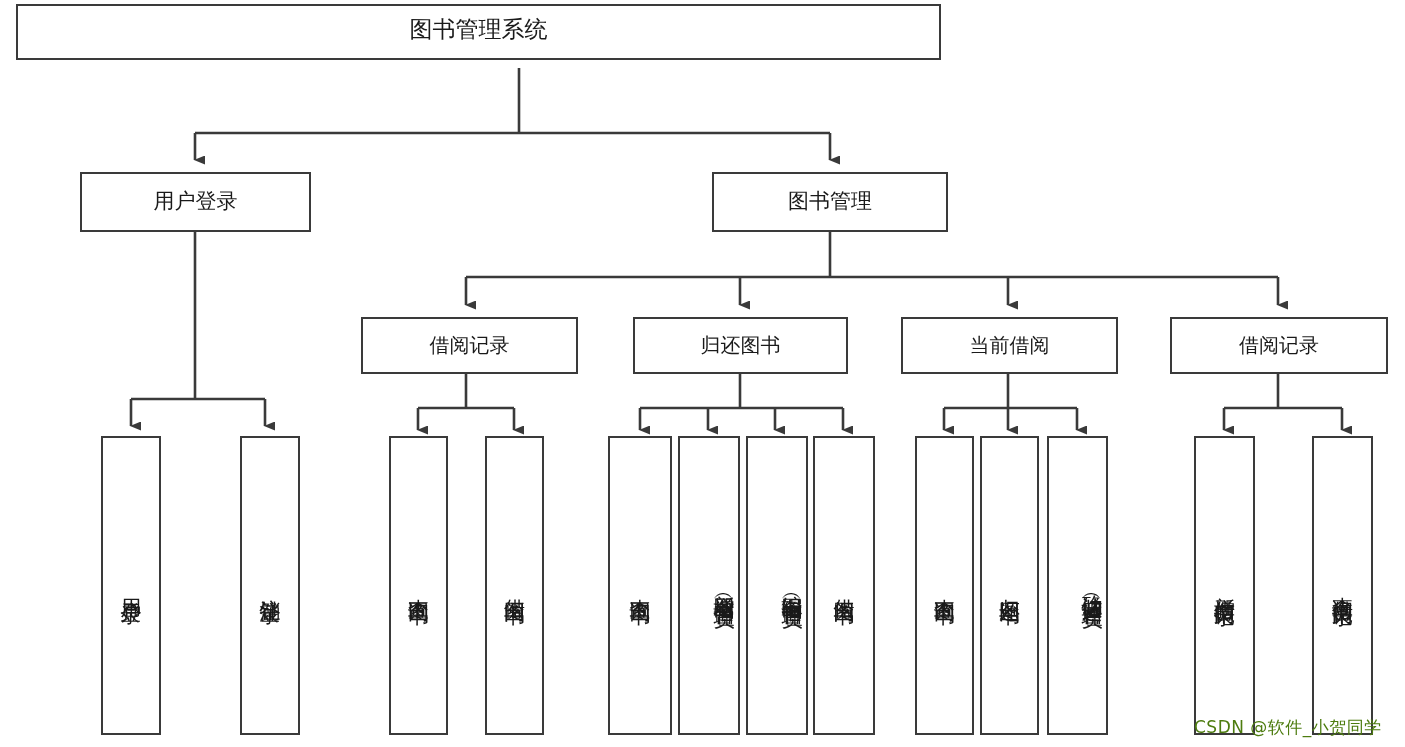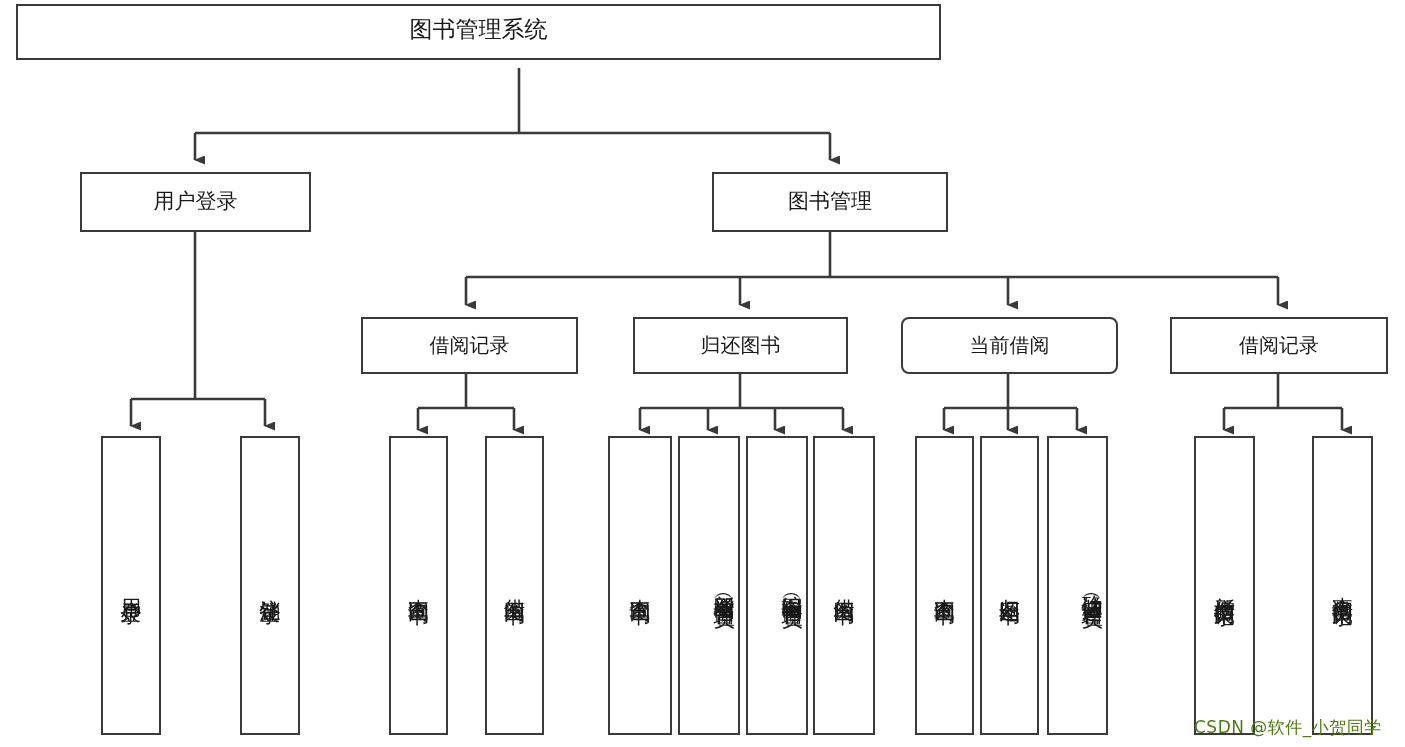--- a/index.html
+++ b/index.html
@@ -131,21 +131,21 @@
     </g>
   </svg>
 
   <div class="node root" style="left:16px; top:4px; width:925px; height:56px;font-family:Liberation Mono, monospace;">图书管理系统</div>
 
   <div class="node lvl1" style="left:80px; top:172px; width:231px; height:60px;">用户登录</div>
   <div class="node lvl1" style="left:712px; top:172px; width:236px; height:60px;">图书管理</div>
 
   <div class="node lvl2" style="left:361px; top:317px; width:217px; height:57px;">借阅记录</div>
   <div class="node lvl2" style="left:633px; top:317px; width:215px; height:57px;">归还图书</div>
-  <div class="node lvl2" style="left:901px; top:317px; width:217px; height:57px;border-radius:8px;">当前借阅</div>
+  <div class="node lvl2" style="left:901px; top:317px; width:217px; height:57px;">当前借阅</div>
   <div class="node lvl2" style="left:1170px; top:317px; width:218px; height:57px;text-align:right;">借阅记录</div>
 
   <div class="leaf" style="left:101px; top:436px; width:60px; height:299px;">用户登录</div>
   <div class="leaf" style="left:240px; top:436px; width:60px; height:299px;">注销登录</div>
 
   <div class="leaf" style="left:389px; top:436px; width:59px; height:299px;">查询图书</div>
   <div class="leaf" style="left:485px; top:436px; width:59px; height:299px;">借阅图书</div>
 
   <div class="leaf" style="left:608px; top:436px; width:64px; height:299px;">查询图书</div>
   <div class="leaf tall" style="left:678px; top:436px; width:62px; height:299px;">新增图书（管理员）</div>

